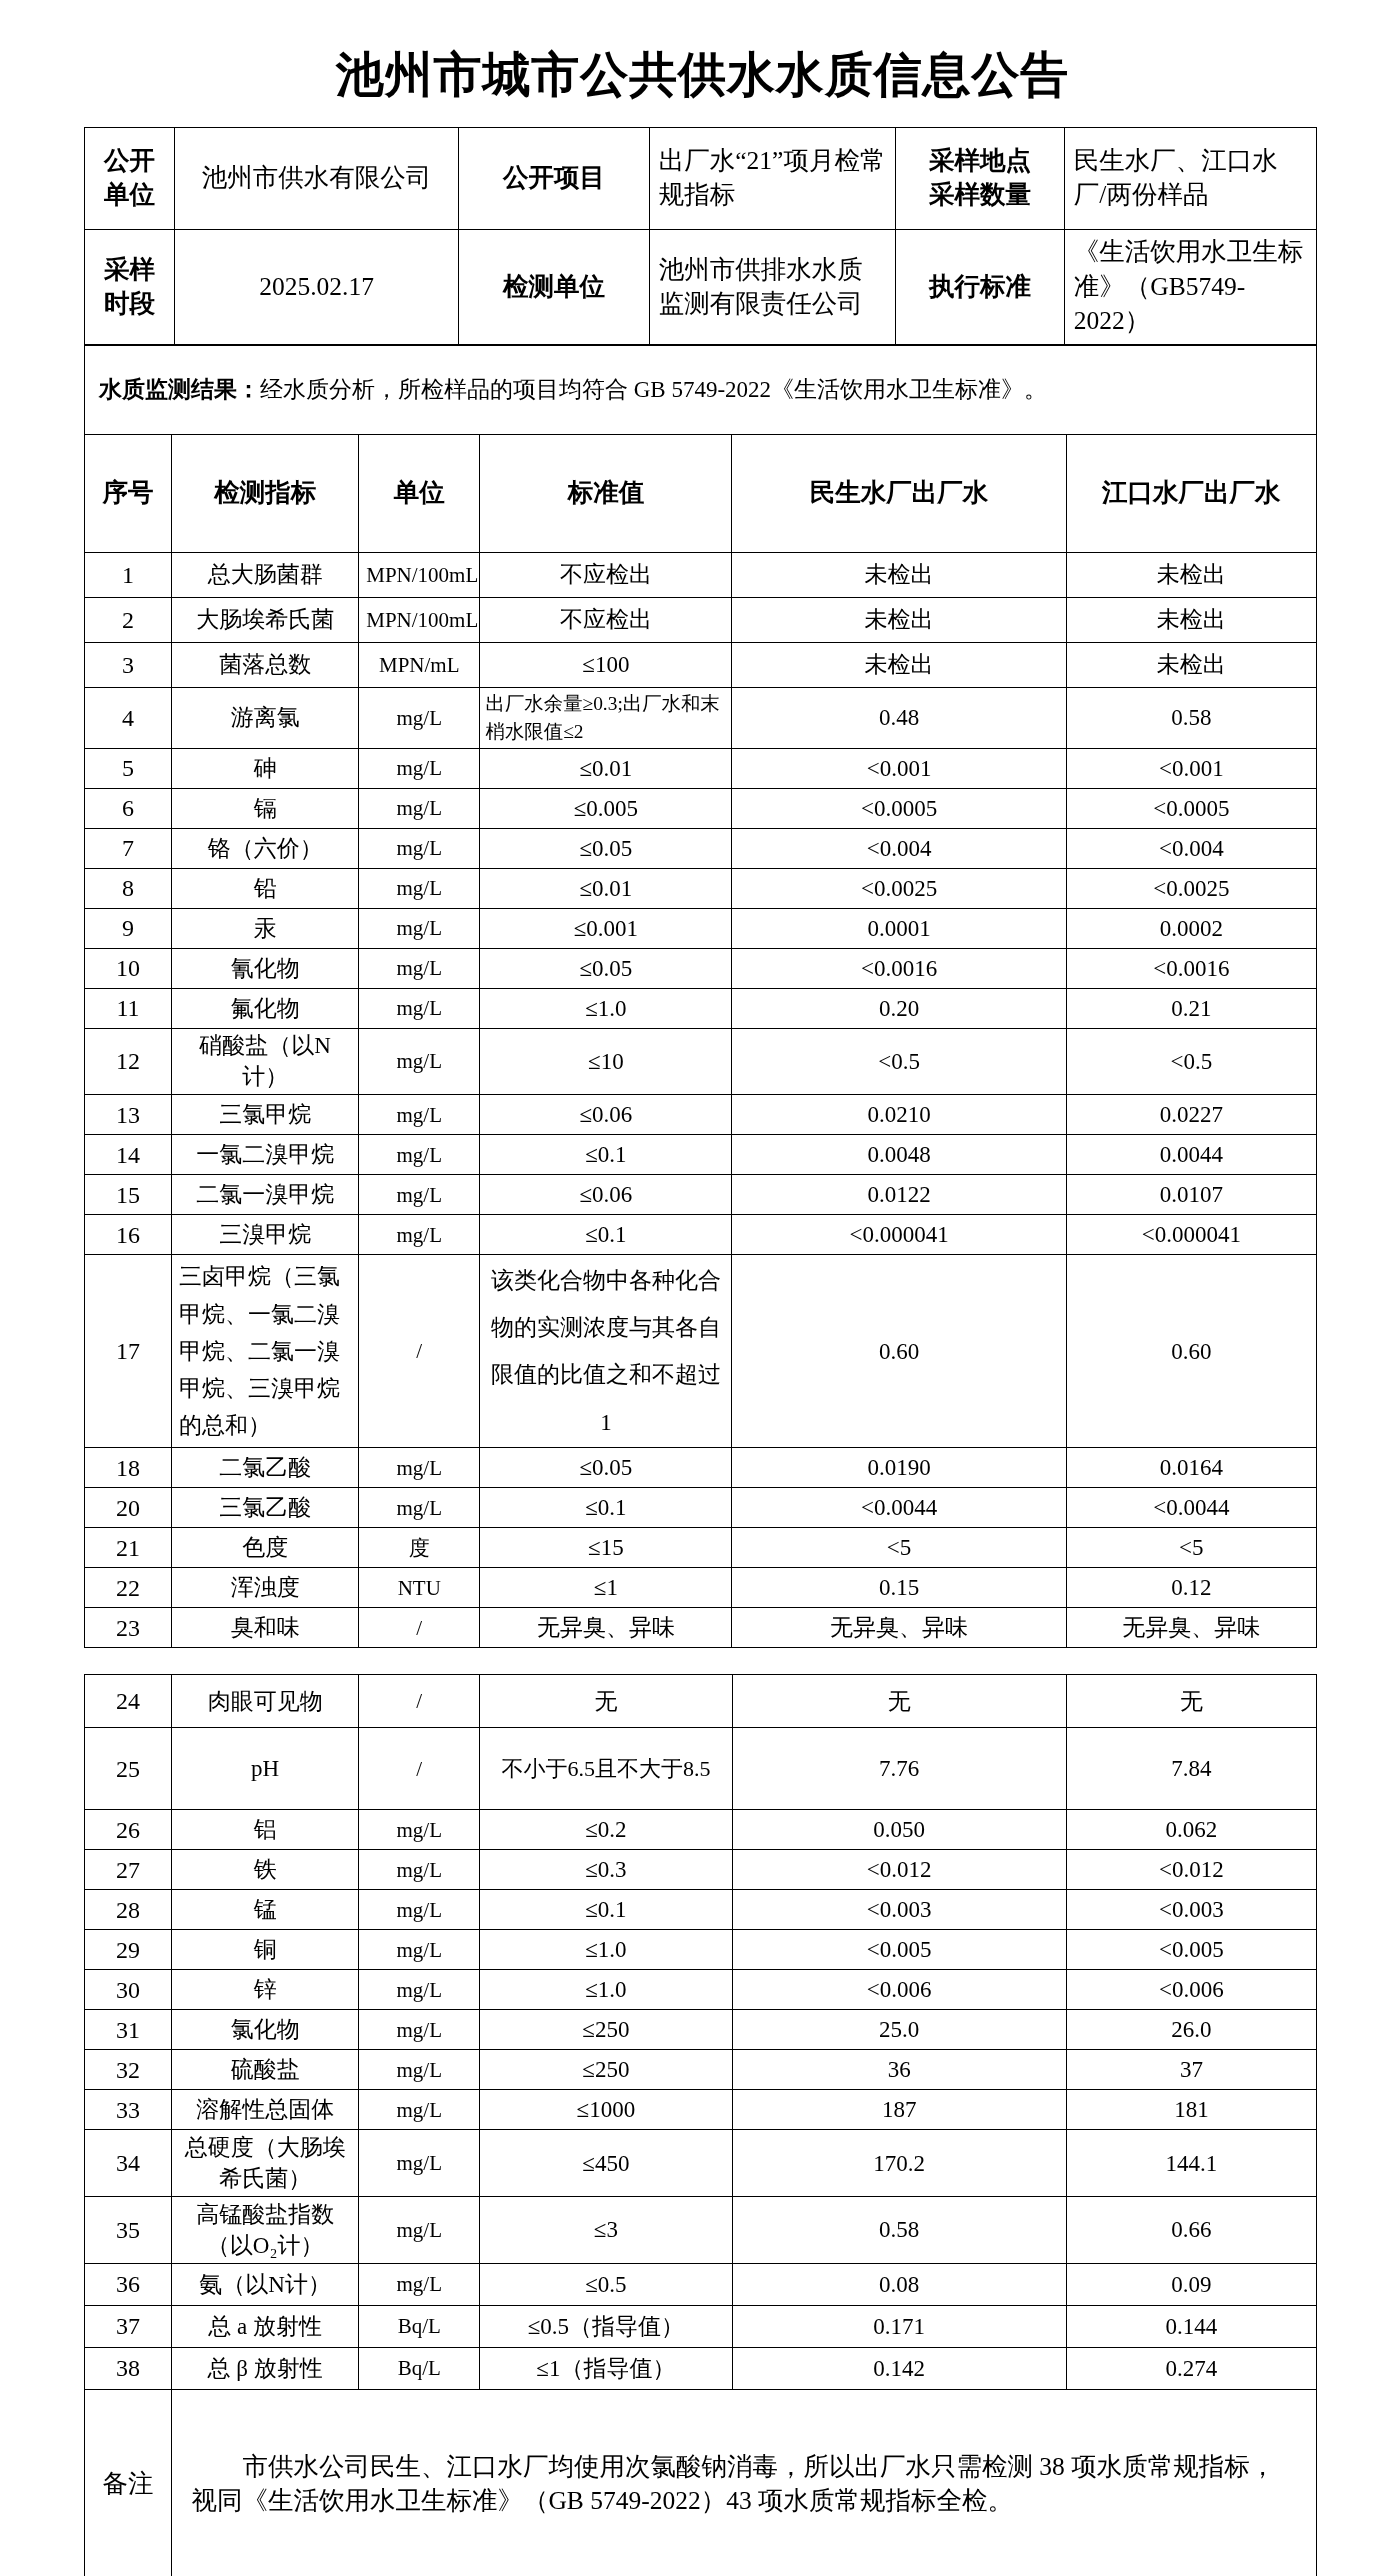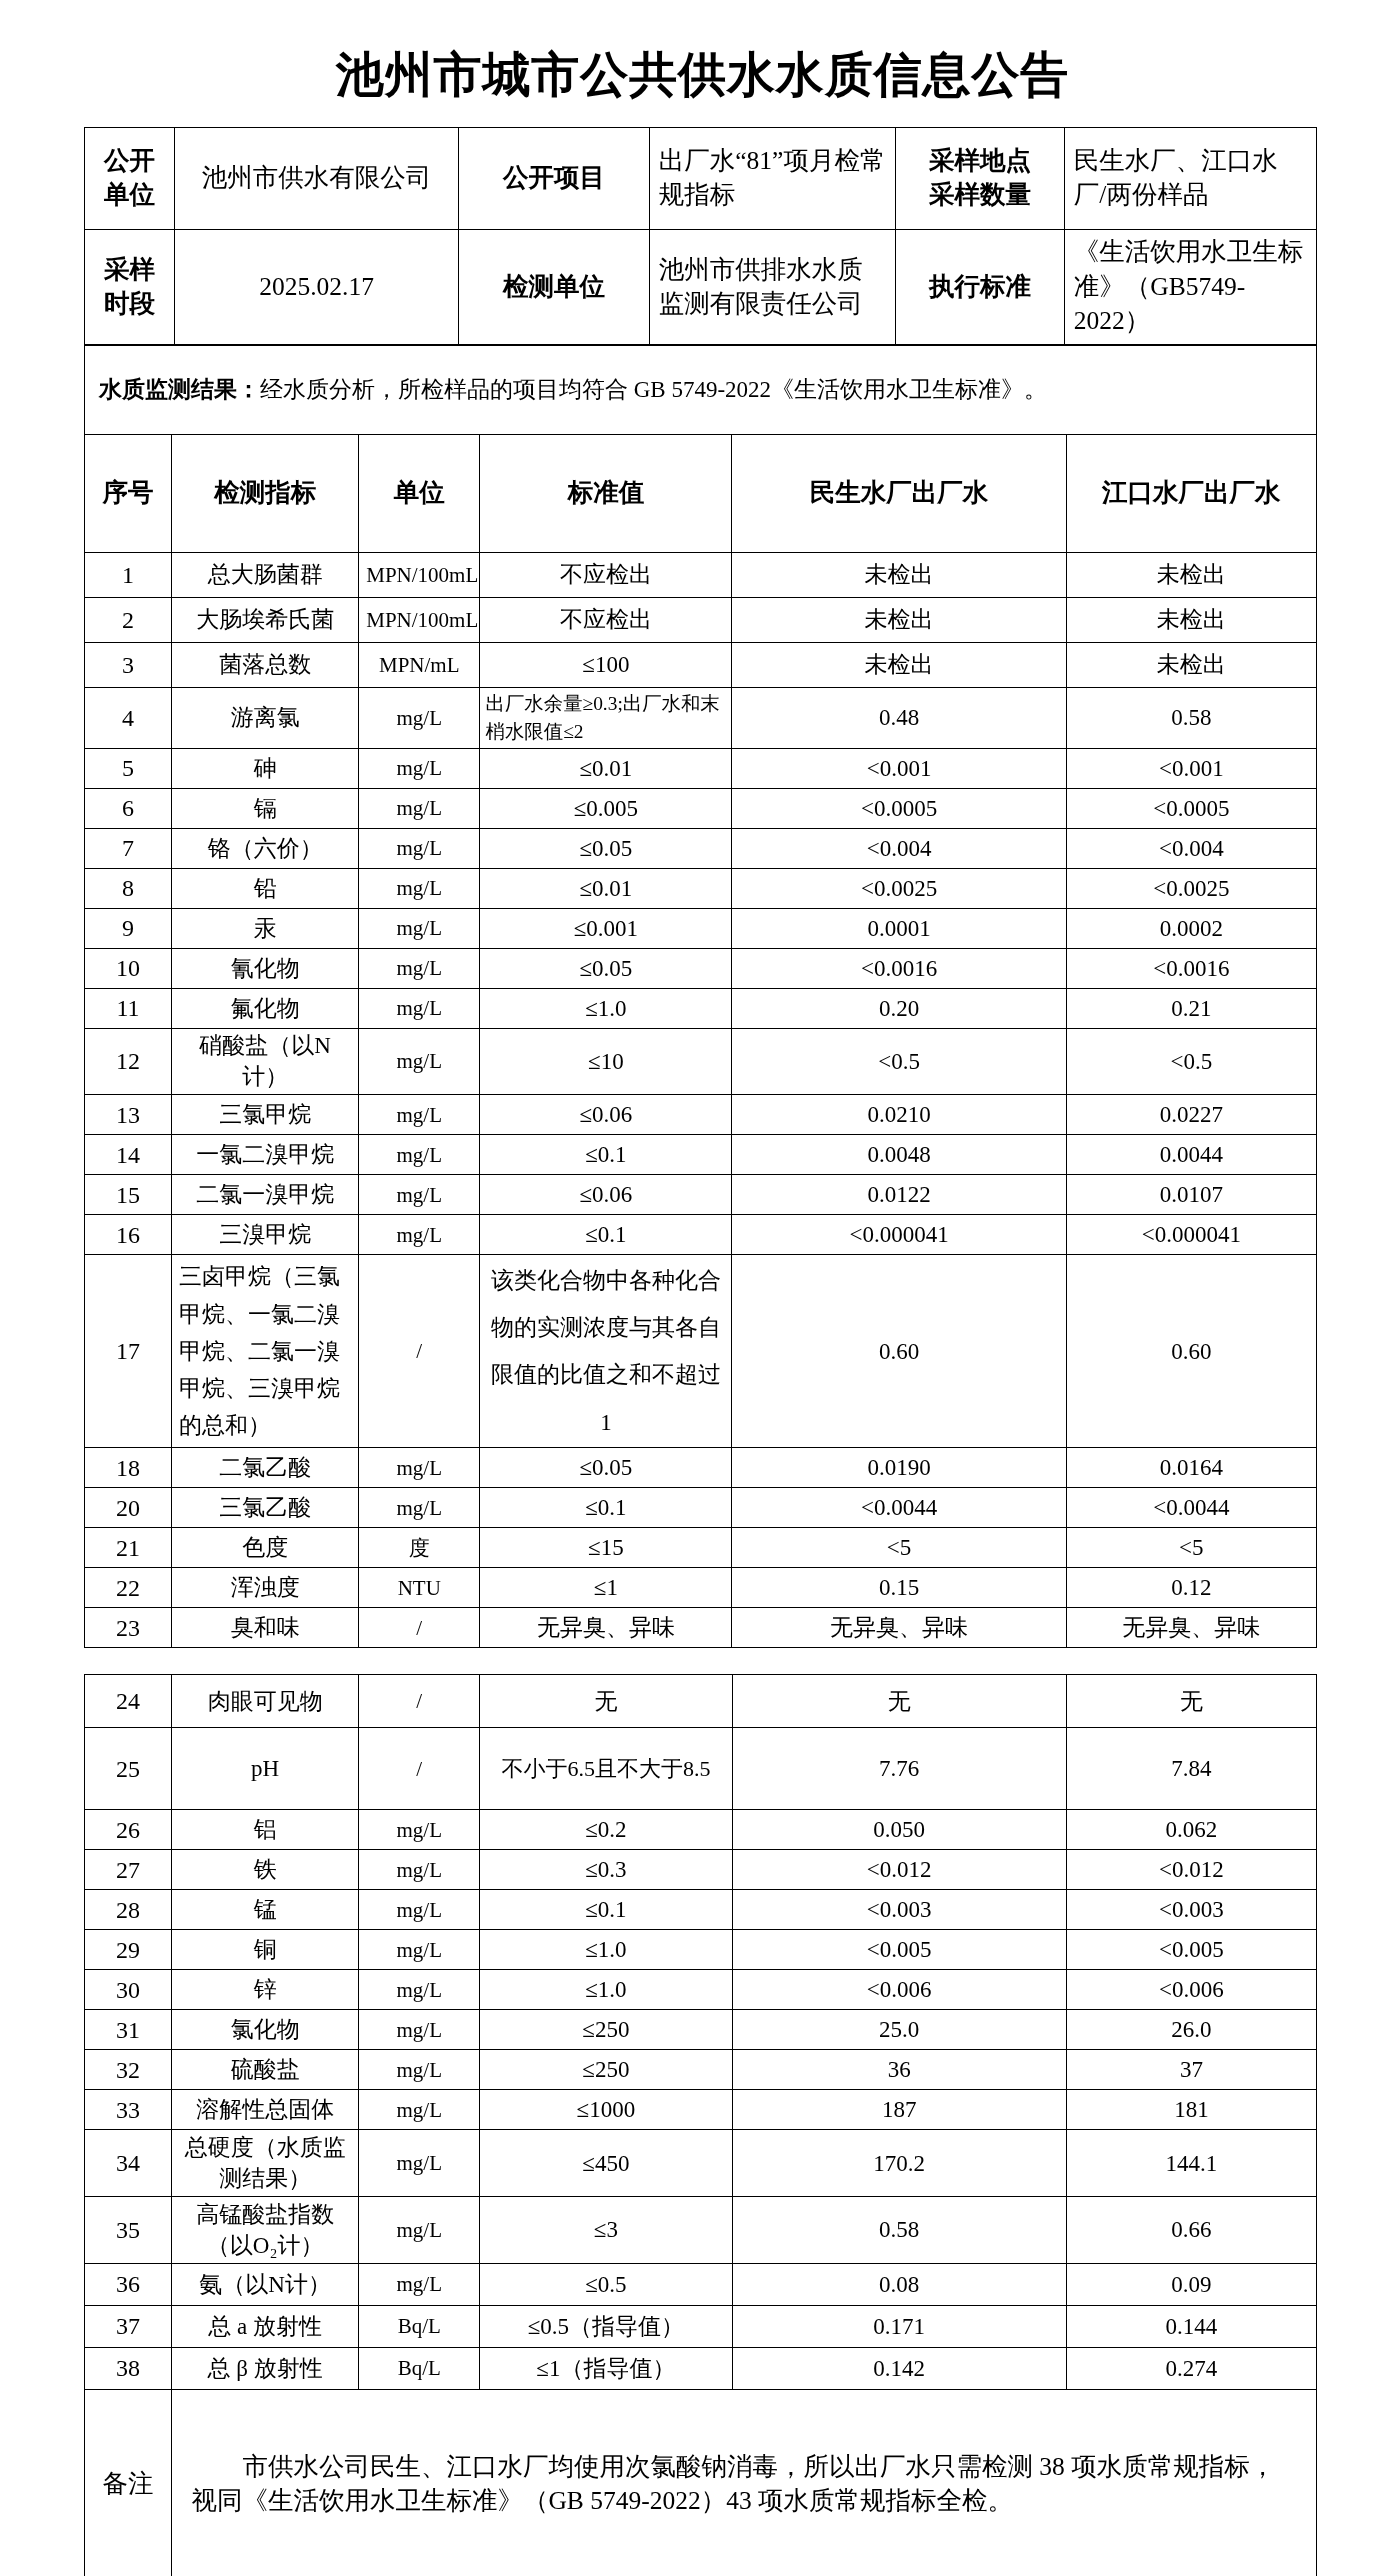--- a/index.html
+++ b/index.html
@@ -108,21 +108,21 @@
         <col style="width:191px">
       <col style="width:246px">
         <col style="width:169px">
         <col style="width:252px">
     </colgroup>
     <tbody>
         <tr>
       <td class="lbl">公开单位</td>
       <td>池州市供水有限公司</td>
       <td class="lbl">公开项目</td>
-      <td class="valL">出厂水“81”项月检常规指标</td>
+      <td class="valL">出厂水“21”项月检常规指标</td>
       <td class="lbl prewrap">采样地点
 采样数量</td>
       <td class="valL">民生水厂、江口水厂/两份样品</td>
     </tr>
     <tr>
       <td class="lbl">采样时段</td>
       <td>2025.02.17</td>
       <td class="lbl">检测单位</td>
       <td class="valL">池州市供排水水质监测有限责任公司</td>
       <td class="lbl">执行标准</td>
@@ -420,21 +420,21 @@
         <tr>
           <td class="col-no">33</td>
           <td class="col-ind">溶解性总固体</td>
           <td class="col-unit">mg/L</td>
           <td class="col-std">≤1000</td>
           <td class="col-v">187</td>
           <td class="col-v">181</td>
         </tr>
         <tr>
           <td class="col-no">34</td>
-          <td class="col-ind">总硬度（水质监测结果）</td>
+          <td class="col-ind">总硬度（大肠埃希氏菌）</td>
           <td class="col-unit">mg/L</td>
           <td class="col-std">≤450</td>
           <td class="col-v">170.2</td>
           <td class="col-v">144.1</td>
         </tr>
         <tr>
           <td class="col-no">35</td>
           <td class="col-ind">高锰酸盐指数（以O₂计）</td>
           <td class="col-unit">mg/L</td>
           <td class="col-std">≤3</td>

